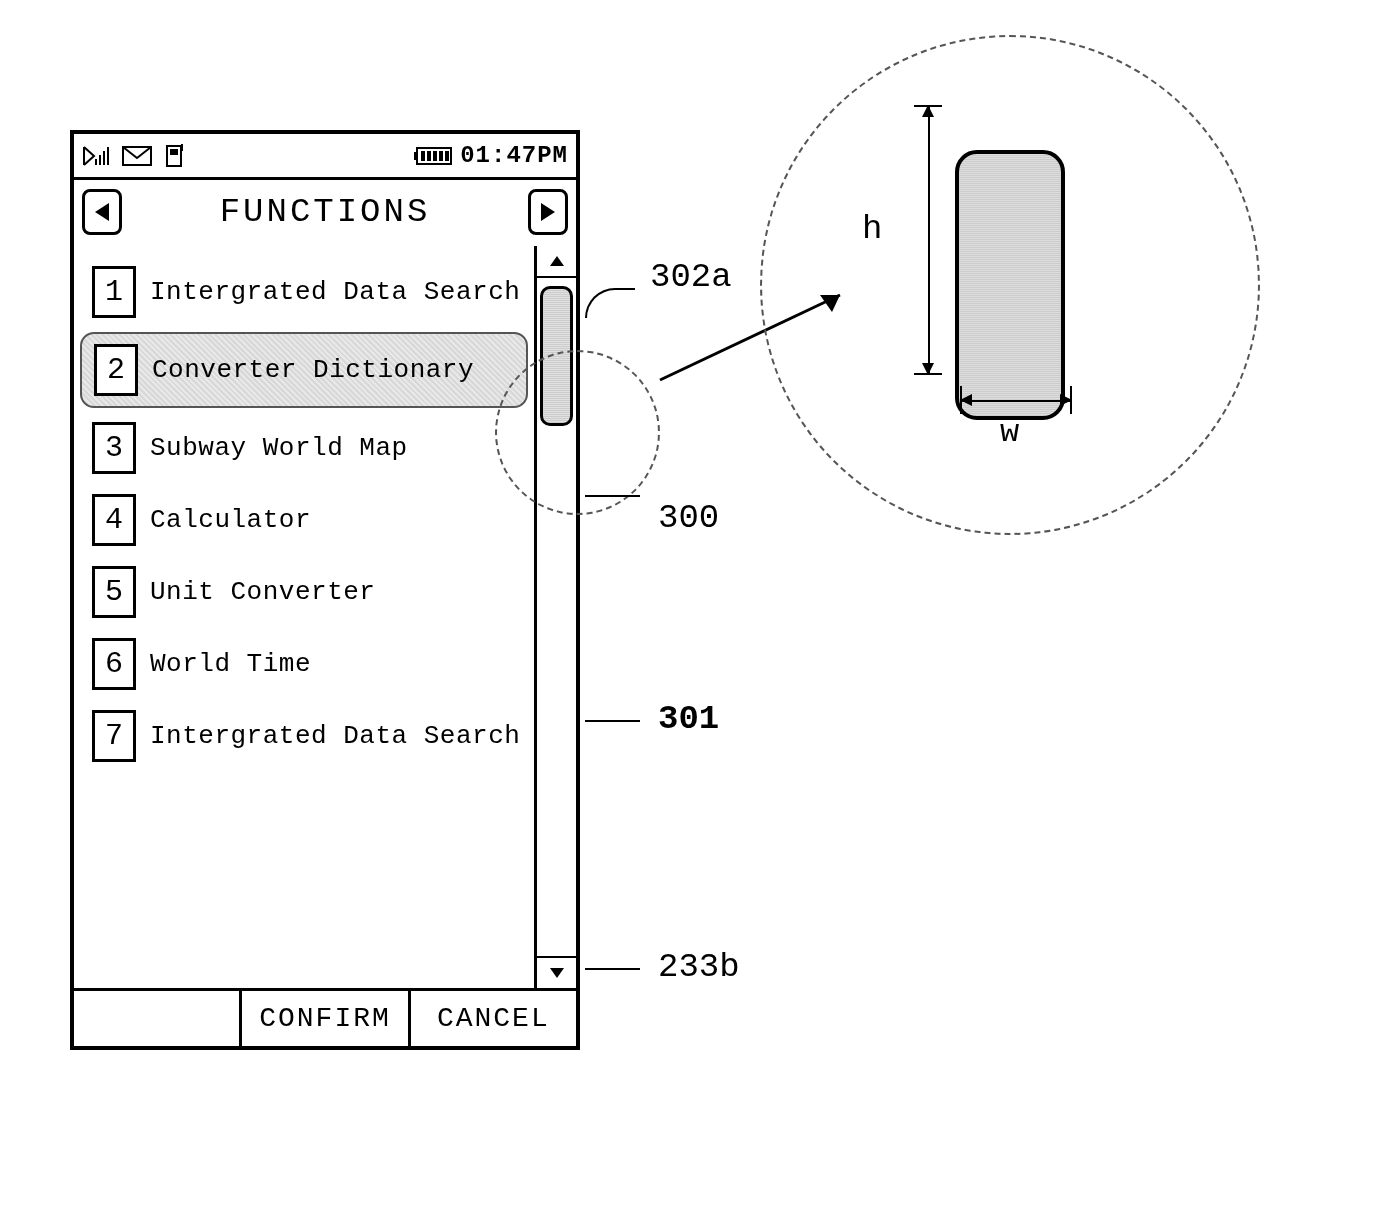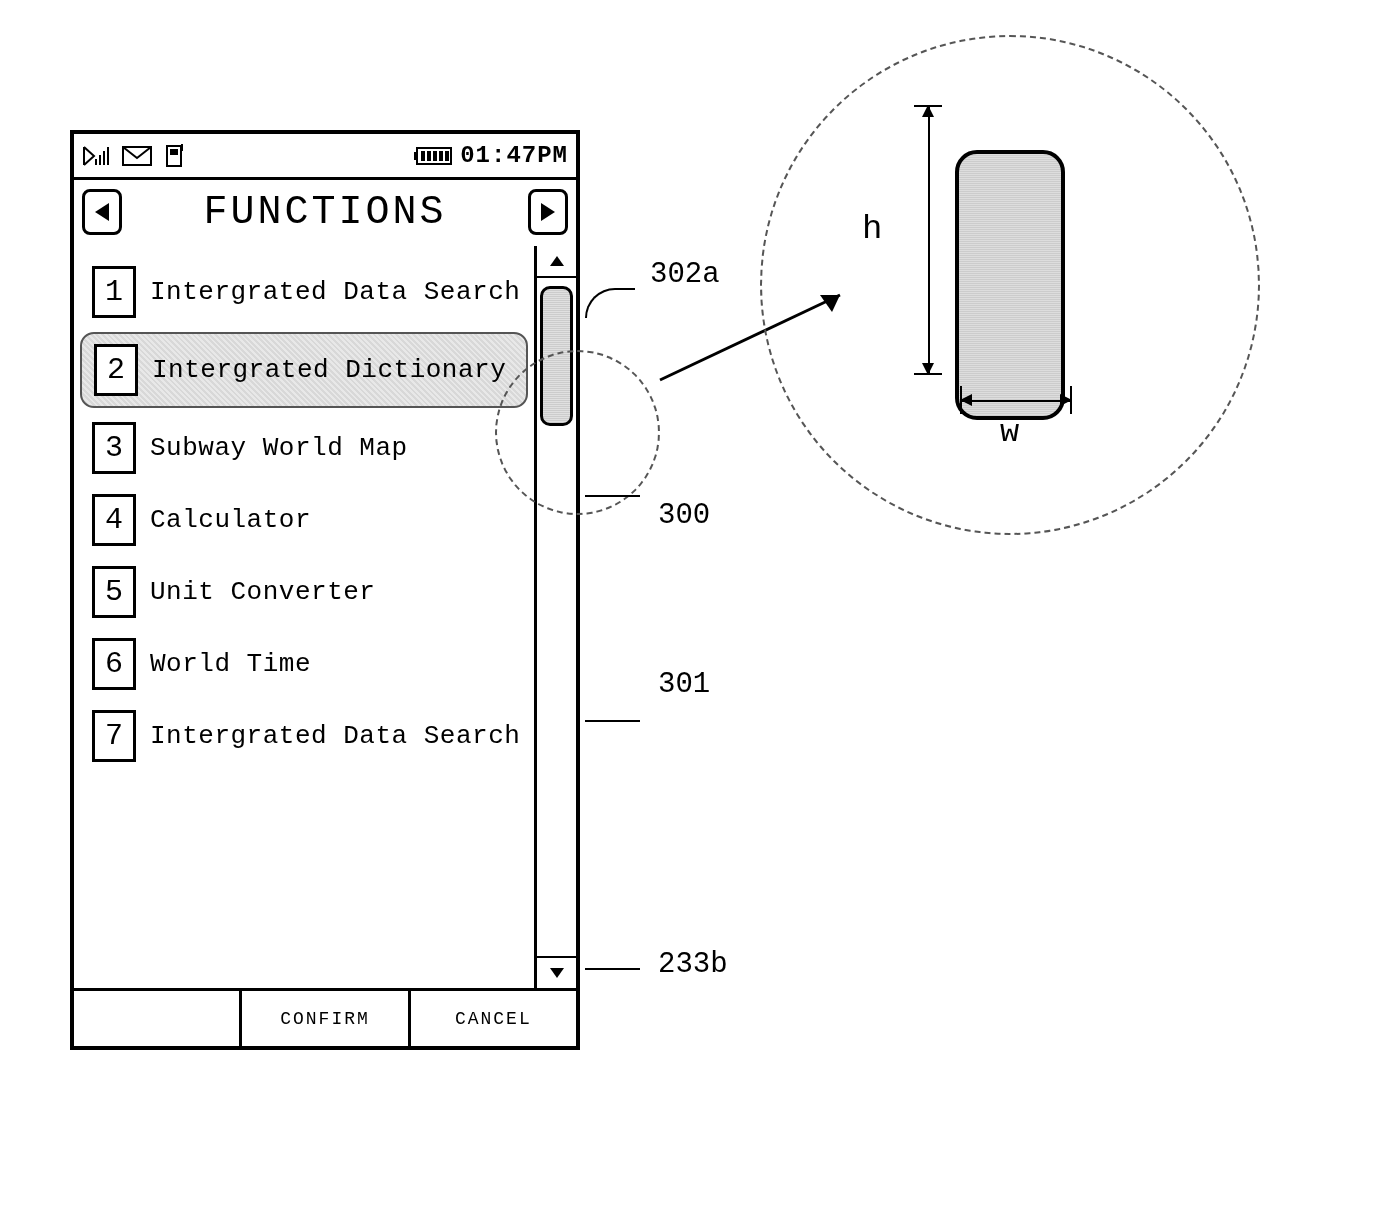--- a/index.html
+++ b/index.html
@@ -41,21 +41,21 @@
       padding: 0 8px;
     }
     .nav-btn {
       width: 40px; height: 46px;
       border: 3px solid #000;
       border-radius: 8px;
       display: flex; align-items: center; justify-content: center;
       background: #fff;
     }
     .screen-title {
-      font-size: 40px;
+      font-size: 34px;
       letter-spacing: 3px;
     }
 
     .content-area {
       position: absolute;
       top: 112px;
       left: 0;
       right: 0;
       bottom: 58px;
     }
@@ -127,21 +127,21 @@
       position: absolute;
       bottom: 0; left: 0; right: 0;
       height: 58px;
       border-top: 3px solid #000;
       display: flex;
     }
     .softkey {
       flex: 1;
       border-right: 3px solid #000;
       display: flex; align-items: center; justify-content: center;
-      font-size: 18px;
+      font-size: 28px;
       letter-spacing: 2px;
     }
     .softkey:last-child { border-right: none; }
 
     
     .callout-circle {
       position: absolute;
       border: 2px dashed #555;
       border-radius: 50%;
       pointer-events: none;
@@ -181,21 +181,21 @@
       width: 112px; height: 50px;
     }
     .dim-w .line{position:absolute;top:10px;left:0;right:0;border-top:2px solid #000;}
     .dim-w .tick-l,.dim-w .tick-r{position:absolute;top:-4px;height:28px;border-left:2px solid #000;}
     .dim-w .tick-l{left:0;} .dim-w .tick-r{right:0;}
     .dim-w .arrow-l,.dim-w .arrow-r{position:absolute;top:4px;width:0;height:0;border-top:6px solid transparent;border-bottom:6px solid transparent;}
     .dim-w .arrow-l{left:0;border-right:12px solid #000;}
     .dim-w .arrow-r{right:0;border-left:12px solid #000;}
     .dim-w-label{position:absolute; left: 1000px; top: 414px; font-size: 32px;}
 
-    .ref-label { position: absolute; font-size: 29px; font-family: "Courier New", monospace; }
+    .ref-label { position: absolute; font-size: 34px; font-family: "Courier New", monospace; }
     .lead-line { position: absolute; height: 2px; background: #000; }
     .lead-curve { position: absolute; border: 2px solid #000; border-radius: 0 0 0 40px; border-top: none; border-right: none; width: 50px; height: 30px; }
 
     .arrow-callout {
       position: absolute;
       left: 650px; top: 280px;
       width: 220px; height: 110px;
     }
     .arrow-callout svg { width: 100%; height: 100%; }
   </style>
@@ -259,21 +259,21 @@
   </div>
 
   <div class="content-area">
     <div class="list" id="functions-list">
         <div class="list-item">
           <div class="num-box">1</div>
           <div class="item-label">Intergrated Data Search</div>
         </div>
         <div class="list-item selected">
           <div class="num-box">2</div>
-          <div class="item-label">Intergrated Dictionary</div>
+          <div class="item-label">Converter Dictionary</div>
         </div>
         <div class="list-item">
           <div class="num-box">3</div>
           <div class="item-label">Subway World Map</div>
         </div>
         <div class="list-item">
           <div class="num-box">4</div>
           <div class="item-label">Calculator</div>
         </div>
         <div class="list-item">
@@ -345,16 +345,16 @@
 </div>
 <div class="dim-w-label">w</div>
 
 <div class="lead-curve" style="left:585px; top:288px; transform: scaleY(-1);"></div>
 <div class="ref-label" style="left:650px; top:258px;">302a</div>
 
 <div class="lead-line" style="left:585px; top:495px; width:55px;"></div>
 <div class="ref-label" style="left:658px; top:475px;margin-top:24px;">300</div>
 
 <div class="lead-line" style="left:585px; top:720px; width:55px;"></div>
-<div class="ref-label" style="left:658px; top:668px;">301</div>
+<div class="ref-label" style="left:658px; top:700px;font-weight:bold;">301</div>
 
 <div class="lead-line" style="left:585px; top:968px; width:55px;"></div>
 <div class="ref-label" style="left:658px; top:948px;">233b</div>
 
 </body></html>

